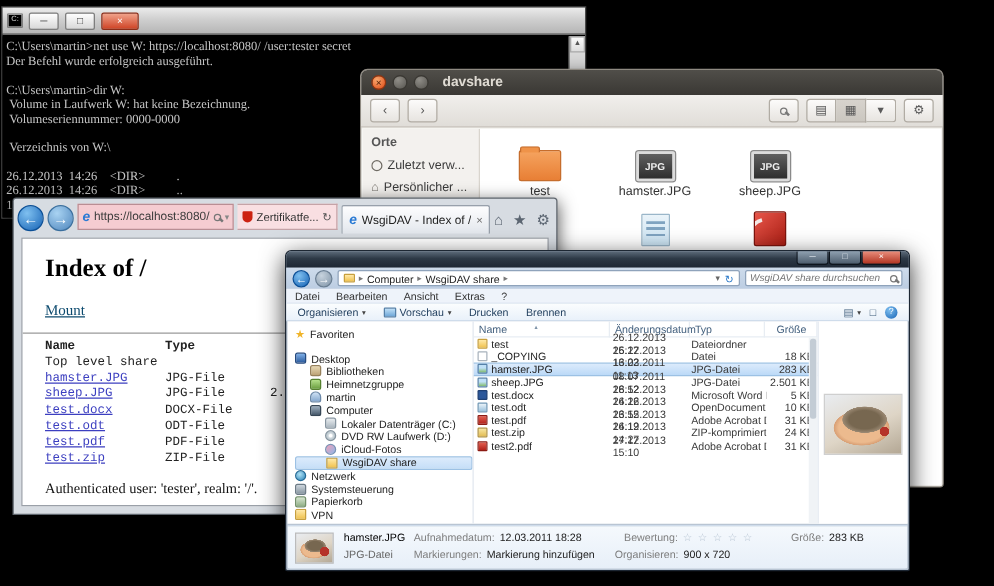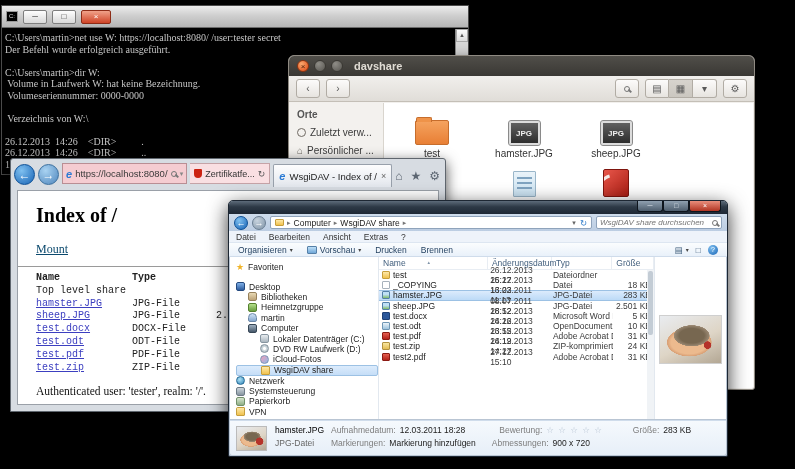--- a/index.html
+++ b/index.html
@@ -126,21 +126,21 @@
 .si-dvd{background:radial-gradient(circle,#fff 1px,#cfd8dd 2px,#9fb0ba);border:1px solid #8795a0;border-radius:50%}
 .si-icloud{background:linear-gradient(135deg,#f2a0b8,#8fb7e8);border:1px solid #7a93b5;border-radius:50%}
 .si-folder{background:linear-gradient(#ffe9a8,#f0c24f);border:1px solid #c79f3d;border-radius:1px}
 .si-net{background:radial-gradient(circle at 40% 35%,#aee2f5,#2f84b8);border:1px solid #266b96;border-radius:50%}
 .si-ctrl{background:linear-gradient(#cdd6dd,#8795a0);border:1px solid #6d7b86}
 .si-trash{background:linear-gradient(#d7e6d0,#8fae85);border:1px solid #72906a}
 .ex-main{flex:1;border-left:1px solid #e2e8ef;position:relative;min-width:0}
 .ex-cols{display:flex;height:13px;border-bottom:1px solid #e8edf3;font-size:8.5px;color:#44617f;align-items:center}
 .ecol{padding-left:4px;border-right:1px solid #e8edf3;height:13px;line-height:13px;position:relative}
 .ecol .sort{position:absolute;top:-1px;left:45%;font-size:5px;color:#7e93a8}
-.c-name{width:110px}.c-date{width:64px}.c-type{width:61px}.c-size{width:42px;text-align:left;padding-right:3px}
+.c-name{width:110px}.c-date{width:64px}.c-type{width:61px}.c-size{width:42px;text-align:center;padding-right:3px}
 .frow{display:flex;align-items:center;height:10.2px;font-size:8.5px;color:#222;padding-left:3px}
 .frow.sel{background:linear-gradient(#dcebfc,#bcdaf7);border-top:1px solid #9cc1e4;border-bottom:1px solid #9cc1e4;height:10.2px}
 .fi{width:8px;height:8px;border-radius:1px;flex:none;margin-right:3px}
 .fi-folder{background:linear-gradient(#ffe9a8,#f0c24f);border:1px solid #c79f3d}
 .fi-file{background:#fff;border:1px solid #a8b2bc}
 .fi-img{background:linear-gradient(#bfe0f7 40%,#7fba6a);border:1px solid #5580a8}
 .fi-word{background:#2b579a;border:1px solid #1e3f73}
 .fi-odt{background:linear-gradient(#eaf3f9,#9cc3de);border:1px solid #6f97b5}
 .fi-pdf{background:linear-gradient(#e45f50,#b3221a);border:1px solid #8c1a13}
 .fi-zip{background:linear-gradient(#f7e6a0,#e3bd55);border:1px solid #b1923f}
@@ -543,20 +543,20 @@
           <span class="dstars">☆ ☆ ☆ ☆ ☆</span>
           <span class="dsp3"></span>
           <span class="dlab">Größe:</span>
           <span>283 KB</span>
         </div>
         <div class="dline">
           <span class="dname" style="color:#666">JPG-Datei</span>
           <span class="dlab">Markierungen:</span>
           <span>Markierung hinzufügen</span>
           <span class="dsp2"></span>
-          <span class="dlab">Abmessungen:</span>
+          <span class="dlab">Organisieren:</span>
           <span>900 x 720</span>
         </div>
       </div>
     </div>
   </div>
 
 </div>
 
 </body></html>

